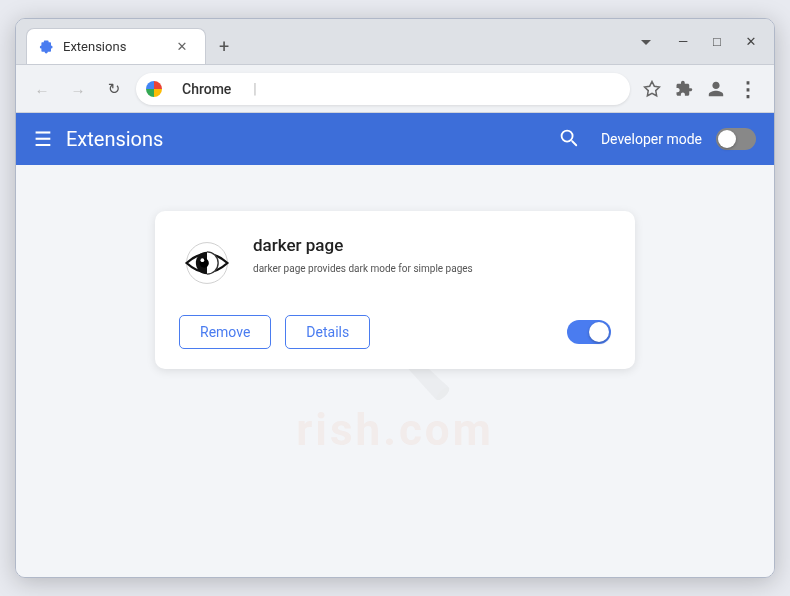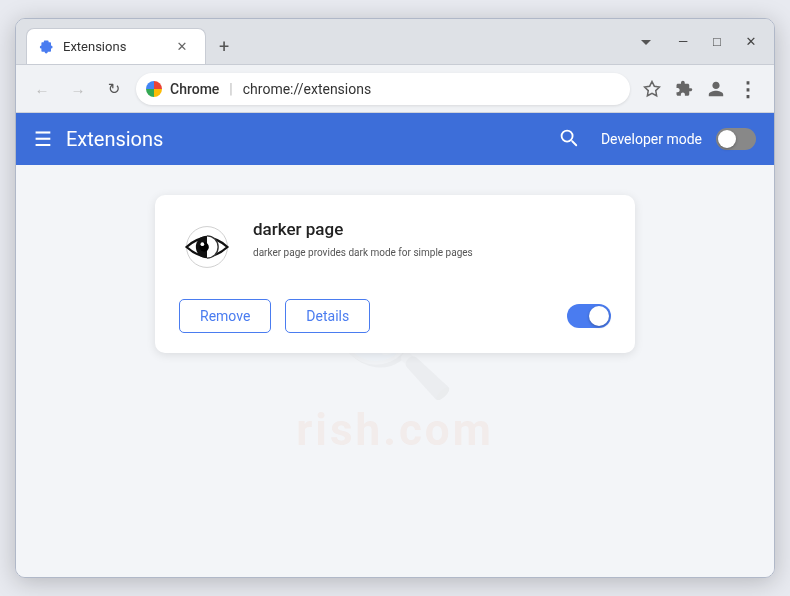--- a/index.html
+++ b/index.html
@@ -146,21 +146,21 @@
       flex: 1;
       background: #ffffff;
       border: none;
       border-radius: 20px;
       height: 32px;
       padding: 0 14px 0 10px;
       font-size: 14px;
       color: #333;
       display: flex;
       align-items: center;
-      gap: 8px;
+      gap: 20px;
       outline: none;
       box-shadow: 0 1px 3px rgba(0,0,0,0.1);
       cursor: text;
     }
 
     .address-chrome-icon {
       width: 16px;
       height: 16px;
       border-radius: 50%;
       background: conic-gradient(#ea4335 0deg 90deg, #fbbc05 90deg 180deg, #34a853 180deg 270deg, #4285f4 270deg 360deg);
@@ -260,21 +260,21 @@
       position: absolute;
       top: 2px;
       box-shadow: 0 1px 3px rgba(0,0,0,0.3);
     }
 
     .toggle-off .toggle-knob { left: 2px; }
 
     
     .ext-content {
       flex: 1;
-      padding: 30px 20px;
+      padding: 46px 20px;
       display: flex;
       justify-content: center;
       align-items: flex-start;
       position: relative;
       overflow: hidden;
     }
 
     
     .watermark {
       position: absolute;
@@ -413,21 +413,20 @@
   </div>
 
   <div class="address-bar">
     <div class="nav-btn disabled">←</div>
     <div class="nav-btn disabled">→</div>
     <div class="nav-btn">↻</div>
     <div class="address-input">
       <div class="address-chrome-icon"></div>
       <span style="color:#333;font-size:14px;font-weight:500;">Chrome</span>
       <span class="address-separator">|</span>
-      <span class="address-url">chrome://extensions</span>
     </div>
     <div class="address-icons">
       <div class="addr-icon-btn">
         <svg width="18" height="18" viewBox="0 0 24 24" fill="none" stroke="#666" stroke-width="2">
           <polygon points="12 2 15.09 8.26 22 9.27 17 14.14 18.18 21.02 12 17.77 5.82 21.02 7 14.14 2 9.27 8.91 8.26 12 2"></polygon>
         </svg>
       </div>
       <div class="addr-icon-btn">
         <svg width="18" height="18" viewBox="0 0 24 24" fill="#666">
           <path d="M20.5 11H19V7c0-1.1-.9-2-2-2h-4V3.5C13 2.12 11.88 1 10.5 1S8 2.12 8 3.5V5H4c-1.1 0-1.99.9-1.99 2v3.8H3.5c1.49 0 2.7 1.21 2.7 2.7s-1.21 2.7-2.7 2.7H2V19c0 1.1.9 2 2 2h3.8v-1.5c0-1.49 1.21-2.7 2.7-2.7 1.49 0 2.7 1.21 2.7 2.7V21H17c1.1 0 2-.9 2-2v-4h1.5c1.38 0 2.5-1.12 2.5-2.5S21.88 11 20.5 11z"></path>

